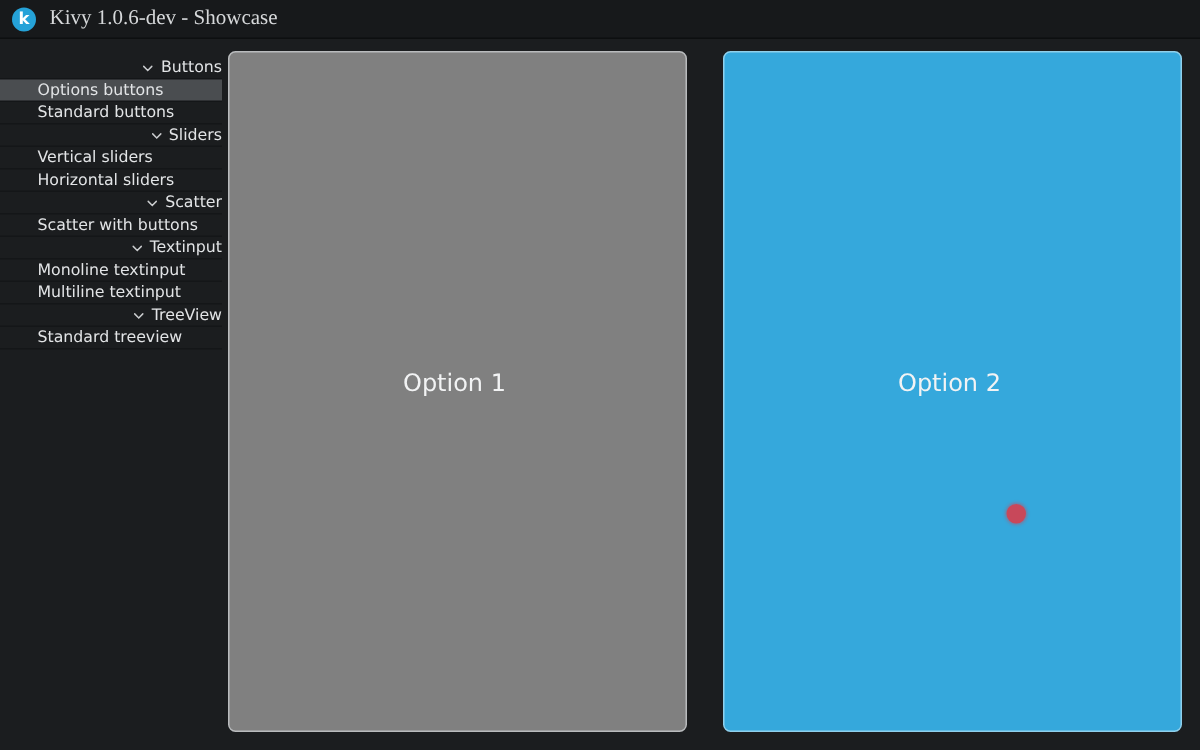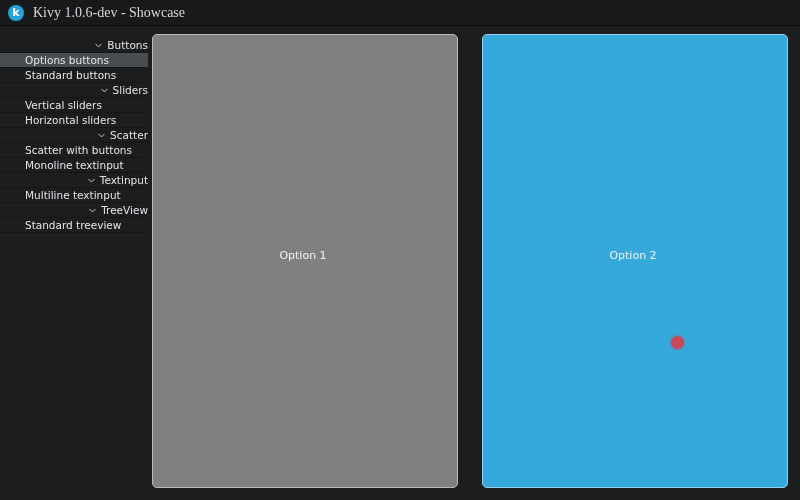--- a/index.html
+++ b/index.html
@@ -138,21 +138,21 @@
     cursor: pointer;
     overflow: hidden;
   }
   .option-btn.down {
     background: #35a8dc;
     border-color: #8fd0ec;
     margin-left: 12px;
   }
   .option-label {
     color: #f2f3f4;
-    font-size: 11px;
+    font-size: 16px;
     font-family: "DejaVu Sans", sans-serif;
     position: absolute;
     top: 50%;
     left: 0;
     right: 4px;
     transform: translateY(-50%);
     text-align: center;
     margin-top: -6px;
     pointer-events: none;
   }
@@ -212,30 +212,30 @@
             <span class="chevron">
               <svg width="9" height="9" viewBox="0 0 10 10">
                 <path d="M2 3.6 L5 6.6 L8 3.6" fill="none" stroke="currentColor" stroke-width="1.1" stroke-linecap="round"></path>
               </svg>
             </span>
             <span class="node-label">Scatter</span>
           </div>
           <div class="tree-node leaf">
             <span class="node-label">Scatter with buttons</span>
           </div>
+          <div class="tree-node branch">
+            <span class="chevron">
+              <svg width="9" height="9" viewBox="0 0 10 10">
+                <path d="M2 3.6 L5 6.6 L8 3.6" fill="none" stroke="currentColor" stroke-width="1.1" stroke-linecap="round"></path>
+              </svg>
+            </span>
+            <span class="node-label">Textinput</span>
+          </div>
           <div class="tree-node leaf">
             <span class="node-label">Monoline textinput</span>
-          </div>
-          <div class="tree-node branch">
-            <span class="chevron">
-              <svg width="9" height="9" viewBox="0 0 10 10">
-                <path d="M2 3.6 L5 6.6 L8 3.6" fill="none" stroke="currentColor" stroke-width="1.1" stroke-linecap="round"></path>
-              </svg>
-            </span>
-            <span class="node-label">Textinput</span>
           </div>
           <div class="tree-node leaf">
             <span class="node-label">Multiline textinput</span>
           </div>
           <div class="tree-node branch">
             <span class="chevron">
               <svg width="9" height="9" viewBox="0 0 10 10">
                 <path d="M2 3.6 L5 6.6 L8 3.6" fill="none" stroke="currentColor" stroke-width="1.1" stroke-linecap="round"></path>
               </svg>
             </span>

